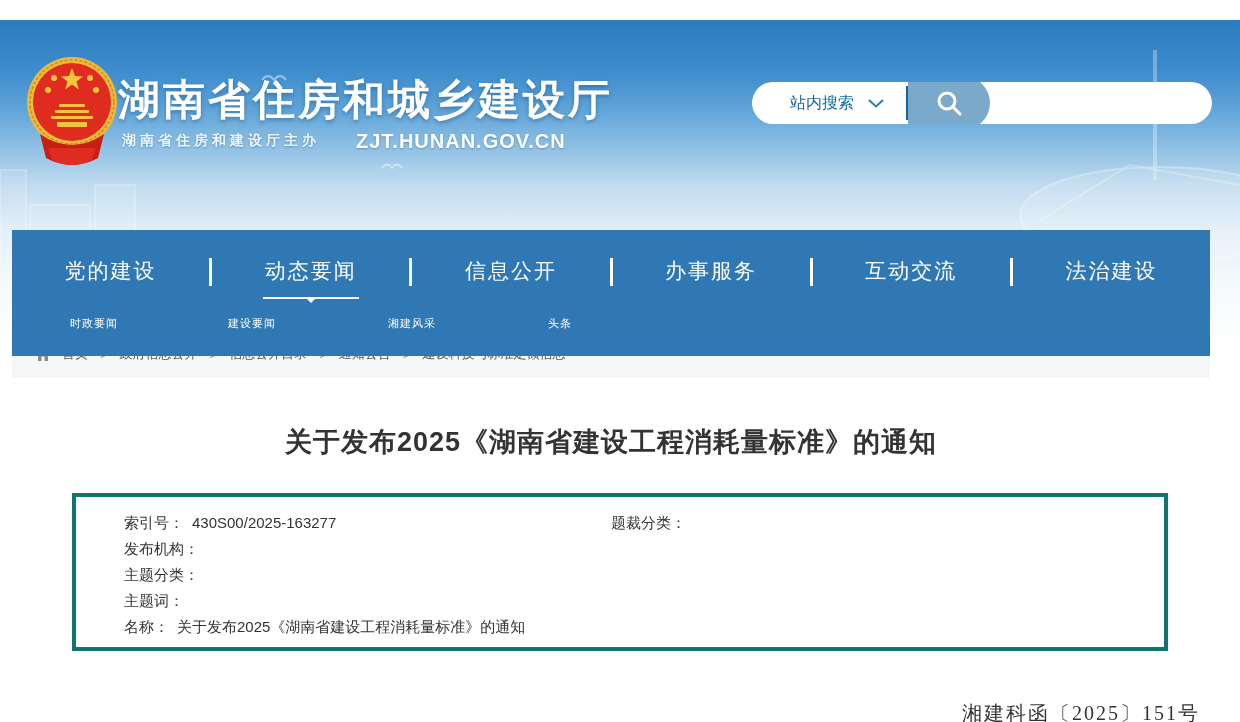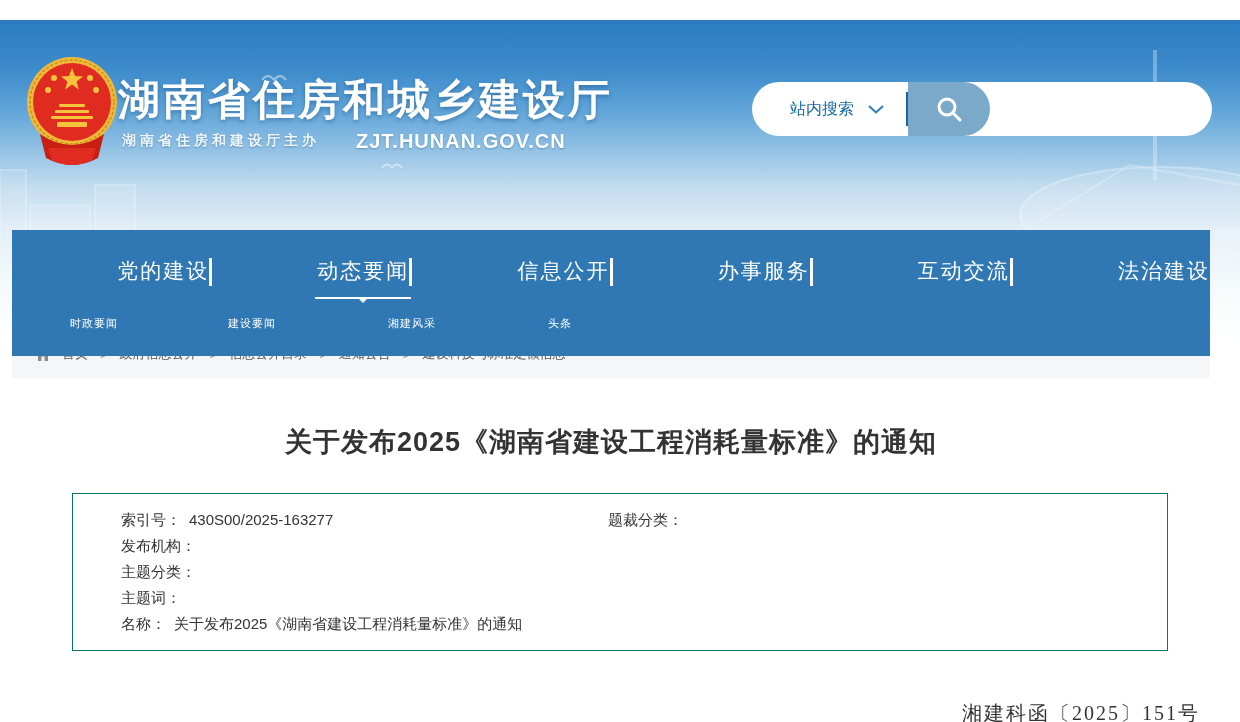--- a/index.html
+++ b/index.html
@@ -22,21 +22,21 @@
     position:absolute; left:118px; top:52px;
     font-size:42px; font-weight:bold; color:#fff; letter-spacing:3px;
     text-shadow:0 2px 4px rgba(10,60,110,.4);
   }
   .site-sub { position:absolute; left:122px; top:112px; font-size:14px; color:#eef6fc;
     letter-spacing:4px; text-shadow:0 1px 2px rgba(10,60,110,.35);font-weight:bold; }
   .site-domain { position:absolute; left:356px; top:110px; font-size:20px; font-weight:bold;
     color:#fff; letter-spacing:1px; text-shadow:0 1px 2px rgba(10,60,110,.35); }
 
   
-  .search-wrap { position:absolute; left:752px; top:62px; width:460px; height:54px;
+  .search-wrap { position:absolute; left:752px; top:62px; width:460px; height:42px;
     background:#fff; border-radius:27px; display:flex; align-items:center; overflow:hidden; }
   .search-scope { display:flex; align-items:center; gap:14px; padding-left:38px; width:152px;
     cursor:pointer; }
   .scope-label { font-size:16px; color:#15689f; }
   .search-divider { width:2px; height:34px; background:#1565a0; margin-left:2px; }
   .search-input { flex:1; height:100%; border:none; outline:none; background:transparent;
     padding:0 12px 0 18px; font-size:15px; color:#333; font-family:inherit; }
   .search-input::placeholder { color:#9aa0a6; }
   .search-btn { width:82px; height:54px; background:#7aa9ca; border:none; cursor:pointer;
     border-radius:0 27px 27px 0; display:flex; align-items:center; justify-content:center; }
@@ -46,40 +46,40 @@
     background:#f5f6f7; z-index:2; }
   .breadcrumb-row { display:flex; align-items:center; gap:12px; padding:5px 0 0 24px;
     font-size:13px; color:#555; white-space:nowrap; }
   .crumb { cursor:pointer; }
   .crumb-sep { color:#888; }
 
   
   .nav { position:absolute; left:12px; top:210px; width:1198px; height:126px;
     background:#3078b4; z-index:3; }
   .nav-main { display:flex; align-items:center; height:84px; }
-  .nav-cell { flex:1; text-align:right; position:relative; cursor:pointer; }
+  .nav-cell { flex:1; text-align:center; position:relative; cursor:pointer; }
   .nav-label { font-size:21px; color:#fff; letter-spacing:2px; position:relative; display:inline-block; padding-bottom:2px; }
   .nav-cell.active .nav-label::after { content:""; position:absolute; left:50%;
     transform:translateX(-50%); bottom:-12px; width:96px; height:2px; background:#fff; }
   .nav-cell.active .nav-label::before { content:""; position:absolute; left:50%;
     transform:translateX(-50%); bottom:-21px; width:0; height:0;
     border:5px solid transparent; border-top-color:#fff; }
   .nav-sep { width:3px; height:28px; background:#fff; flex:0 0 auto; }
   .nav-sub { position:relative; height:42px; }
   .subitem { position:absolute; top:2px; font-size:11px; color:#fff; letter-spacing:1px; cursor:pointer; }
   .sub1{ left:58px; } .sub2{ left:216px; } .sub3{ left:376px; } .sub4{ left:536px; }
 
   
   .content-panel { position:absolute; left:12px; top:336px; width:1198px; height:386px;
     background:#fff; z-index:1; }
   .article-title { position:absolute; left:12px; top:404px; width:1198px; text-align:center;
     font-size:27px; font-weight:bold; color:#333; z-index:4; letter-spacing:1px; }
 
   .meta-box { position:absolute; left:72px; top:473px; width:1096px; height:158px;
-    background:#fff; border:1px solid #0f766e; z-index:4;
+    background:#fff; border:4px solid #0f766e; z-index:4;
     display:flex; padding:13px 0 0 48px; }
   .meta-col-left { width:487px; }
   .meta-col-right { flex:1; }
   .meta-row { height:26px; line-height:26px; font-size:15px; color:#333; white-space:nowrap; }
   .meta-label { color:#333; }
   .meta-value { color:#333; margin-left:8px; }
 
   .doc-number { position:absolute; right:40px; top:680px; z-index:4;
     font-family:"Liberation Serif","DejaVu Serif",serif;
     font-size:20px; color:#333; letter-spacing:2px; }

